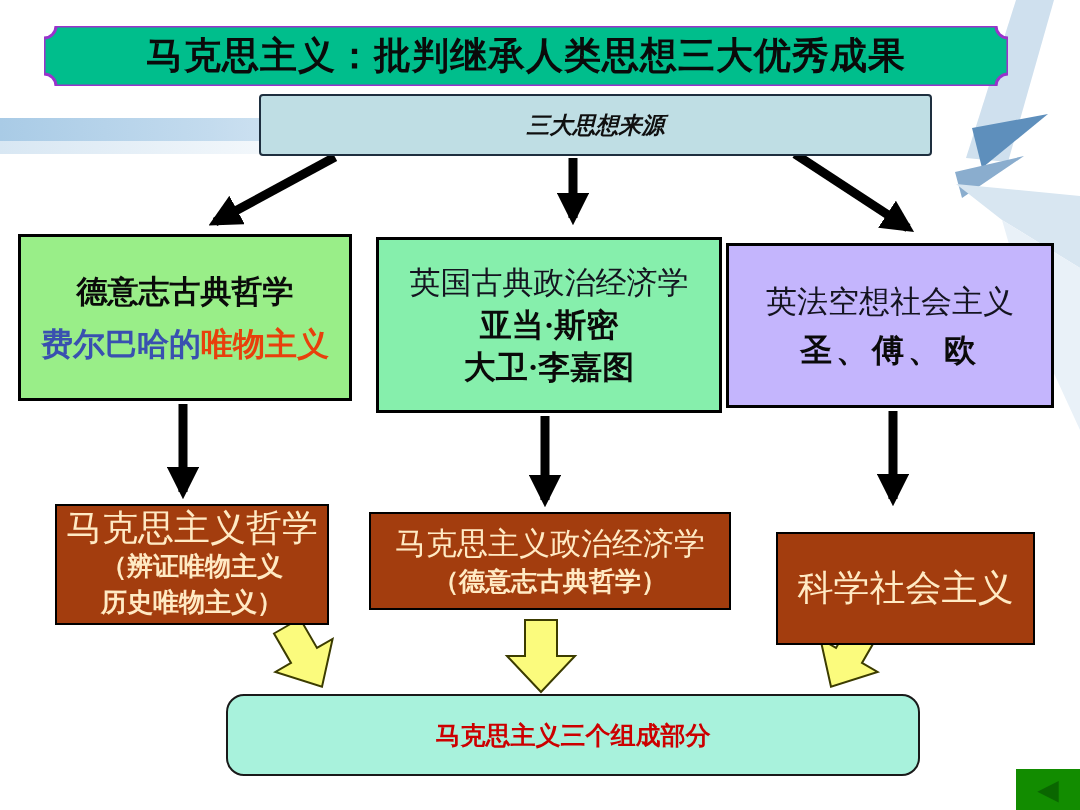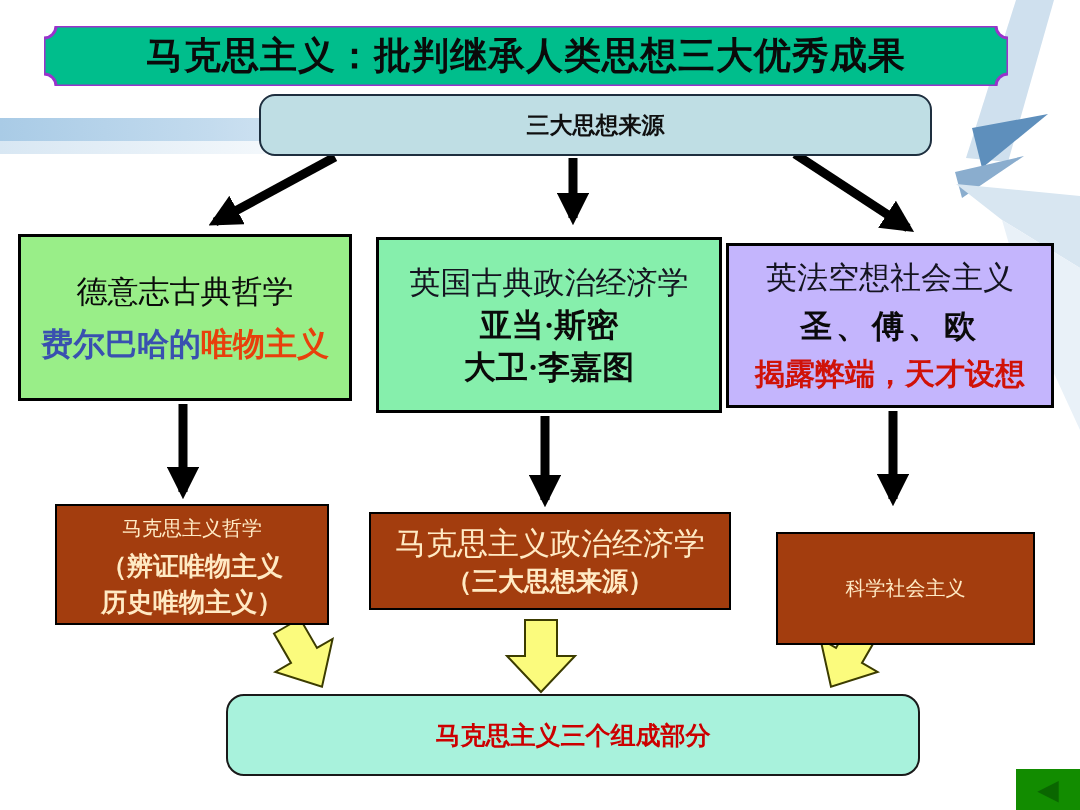--- a/index.html
+++ b/index.html
@@ -20,43 +20,43 @@
   .plaque .txt{
     position:absolute;left:0;top:0;width:100%;height:100%;
     display:flex;align-items:center;justify-content:center;
     font-size:37px;font-weight:bold;color:#0a0a0a;letter-spacing:1px;text-align:center;
   }
   
   .box{position:absolute;z-index:2;box-sizing:border-box;display:flex;flex-direction:column;
        align-items:center;justify-content:center;text-align:center;}
   .hdr{
     left:259px;top:94px;width:673px;height:62px;background:#bfdee4;
-    border:2px solid #1e2f3f;border-radius:16px;font-size:23px;font-weight:bold;color:#101010;
+    border:2px solid #1e2f3f;border-radius:4px;font-size:23px;font-weight:bold;color:#101010;font-style:italic;
   }
   .src{border:3px solid #000;}
   .src-philosophy{left:18px;top:234px;width:334px;height:167px;background:#99ee88;}
   .src-economy{left:376px;top:237px;width:346px;height:176px;background:#86efac;align-items:center;}
   .src-socialism{left:726px;top:243px;width:328px;height:165px;background:#c4b5fd;}
   .src-title{font-size:31px;color:#141420;line-height:44px;}
-  .src-philosophy .src-title{font-weight:normal;margin-bottom:8px;color:#0a0a0a;}
+  .src-philosophy .src-title{font-weight:bold;margin-bottom:8px;color:#0a0a0a;}
   .src-line{font-size:32px;font-weight:bold;line-height:44px;}
   .t-blue{color:#3950b0;}
   .t-red{color:#e8400c;}
   .person{font-size:32px;font-weight:bold;color:#0a0a0a;line-height:42px;}
   .spread{letter-spacing:4px;line-height:48px;}
   .theory{font-size:31px;font-weight:bold;color:#ee2a10;line-height:42px;}
   .note{font-size:30px;font-weight:bold;color:#d01208;line-height:48px;}
   .src-economy .src-title{line-height:42px;}
   .src-socialism .src-title{line-height:48px;}
   
   .result{background:#a33d0e;border:2px solid #000;color:#ffeac4;}
   .res-philosophy{left:55px;top:504px;width:274px;height:121px;}
   .res-economy{left:369px;top:512px;width:362px;height:98px;}
   .res-socialism{left:776px;top:532px;width:259px;height:113px;}
-  .res-title{font-size:20px;line-height:41px;}
+  .res-title{font-size:36px;line-height:41px;}
   .res-economy .res-title{font-size:31px;}
   .res-sub{font-size:26px;font-weight:bold;line-height:36px;}
   
   .footer{
     left:226px;top:694px;width:694px;height:82px;background:#a8f2dc;
     border:2px solid #1a1a1a;border-radius:18px;
     font-size:25px;font-weight:bold;color:#cc0000;
   }
   
   .overlay{position:absolute;left:0;top:0;width:1080px;height:810px;z-index:1;pointer-events:none;}
@@ -128,32 +128,31 @@
 
   <div class="box src src-economy">
     <div class="src-title">英国古典政治经济学</div>
     <div class="person">亚当·斯密</div>
     <div class="person">大卫·李嘉图</div>
   </div>
 
   <div class="box src src-socialism">
     <div class="src-title">英法空想社会主义</div>
     <div class="person spread">圣、傅、欧</div>
-    <div class="note">揭露弊端，天才设想</div>
   </div>
 
   <div class="box result res-philosophy">
     <div class="res-title">马克思主义哲学</div>
     <div class="res-sub">（辨证唯物主义</div>
     <div class="res-sub">历史唯物主义）</div>
   </div>
 
   <div class="box result res-economy">
     <div class="res-title">马克思主义政治经济学</div>
-    <div class="res-sub">（三大思想来源）</div>
+    <div class="res-sub">（德意志古典哲学）</div>
   </div>
 
   <div class="box result res-socialism">
     <div class="res-title">科学社会主义</div>
   </div>
 
   <div class="box footer">
     <span>马克思主义三个组成部分</span>
   </div>
 

